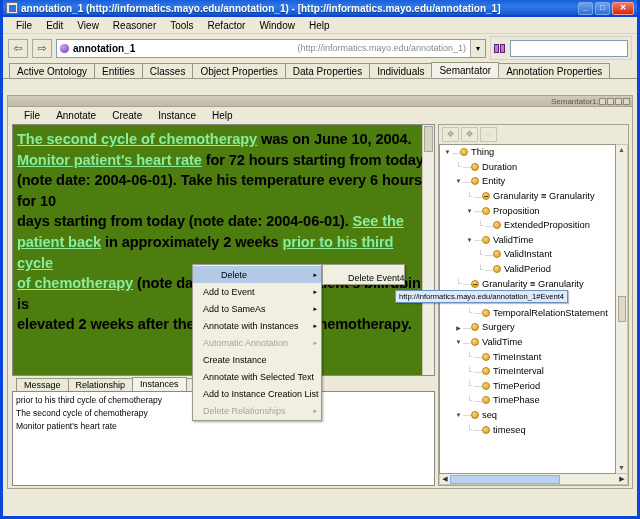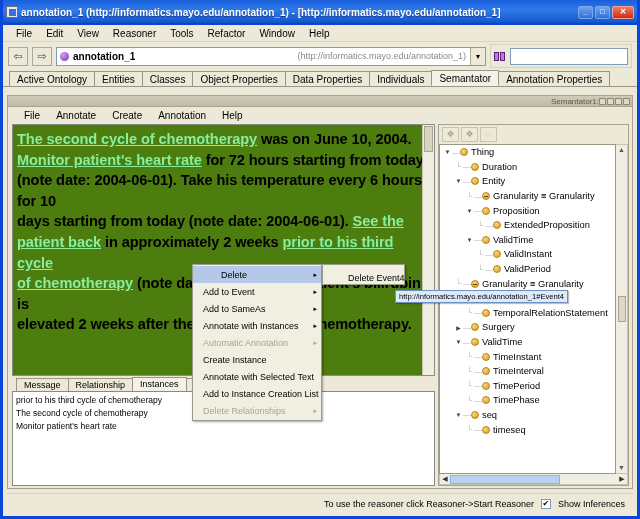--- a/index.html
+++ b/index.html
@@ -10,21 +10,21 @@
     background:#0a3cc8;
   }
   .win {
     position:absolute; left:0; top:0; width:640px; height:519px;
     background:#ece9d8;
     border:3px solid #0a46d7;
     border-top:0; border-bottom:3px solid #0a46d7;
   }
   
   .titlebar {
-    height:25px;
+    height:17px;
     background:linear-gradient(to bottom,#1b5cd8 0%,#1d64e0 8%,#2f7ae8 42%,#1556cf 92%,#0b3fb0 100%);
     display:flex; align-items:center; padding:0 2px 0 3px;
     border-bottom:1px solid #0a46d7;
   }
   .tb-icon {
     width:12px;height:12px;margin-right:3px;flex:0 0 auto;
     background:#e9e9ef; border:1px solid #6a6a8a; border-radius:1px;
     position:relative;
   }
   .tb-icon:after{
@@ -324,21 +324,21 @@
         <div class="b"></div>
         <div class="b"></div>
         <div class="b"></div>
       </div>
     </div>
 
     <div class="sem-menubar">
       <div class="mi">File</div>
       <div class="mi">Annotate</div>
       <div class="mi">Create</div>
-      <div class="mi">Annotation</div>
+      <div class="mi">Instance</div>
       <div class="mi">Help</div>
     </div>
 
     <div class="content">
 
       <div class="left">
 
         <div class="textpanel">
           <div class="doc" id="doc">
               <div><span class="hl">The second cycle of chemotherapy</span><span> was on June 10, 2004.</span></div>
@@ -566,19 +566,14 @@
     <div class="submenu" id="submenu">
         <div class="ctxitem">
           <span class="lbl">Delete Event4</span>
         </div>
       </div>
 
     <div class="tooltip">http://informatics.mayo.edu/annotation_1#Event4</div>
 
   </div>
 
-  <div class="statusbar">
-    <span class="stext">To use the reasoner click Reasoner-&gt;Start Reasoner</span>
-    <span class="chk">✔</span>
-    <span class="stext">Show Inferences</span>
-  </div>
 
 </div>
 
 </body></html>

